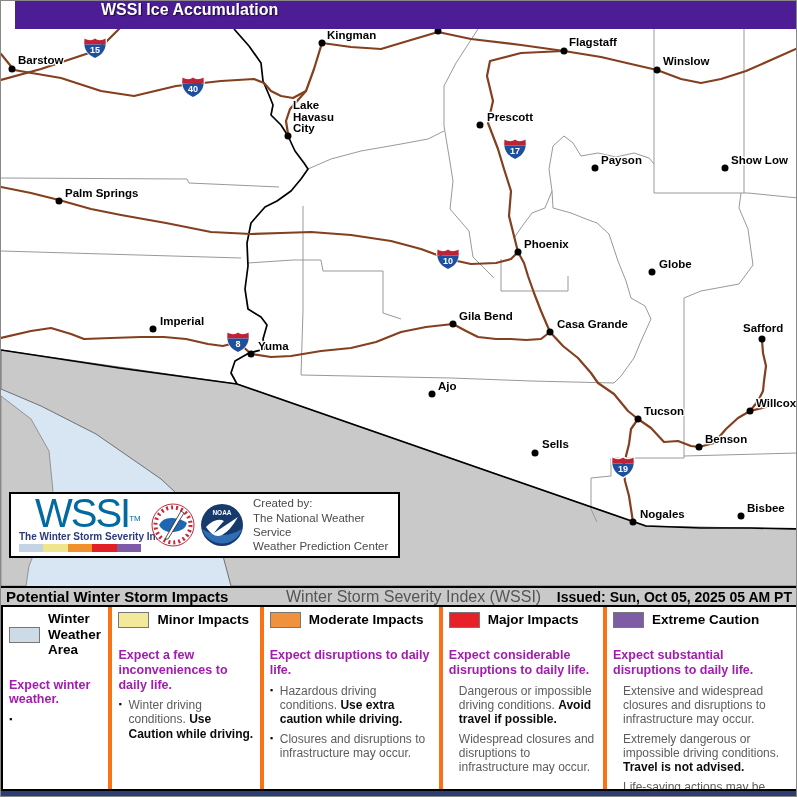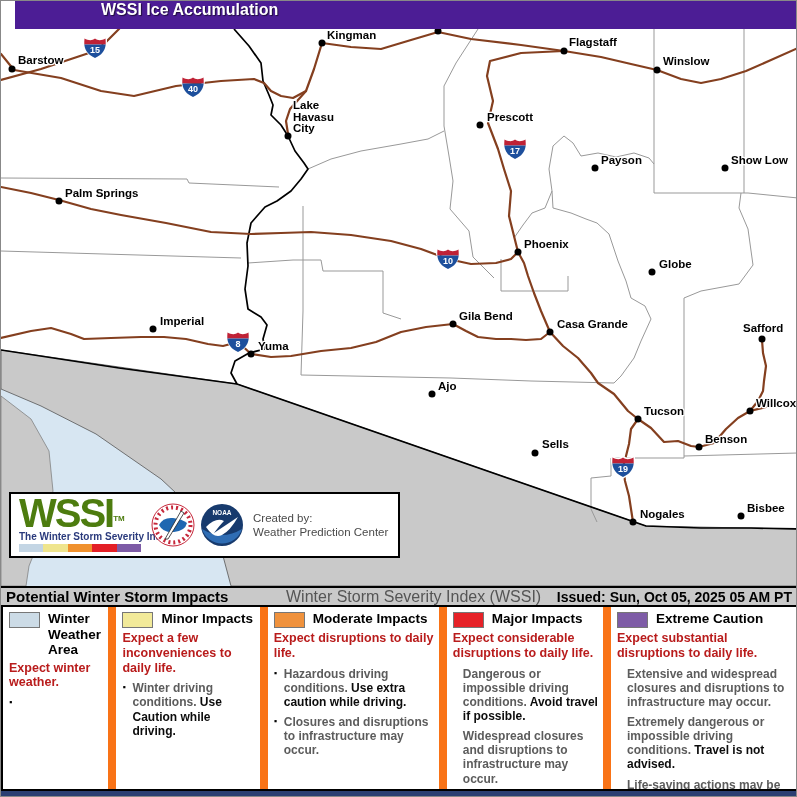--- a/index.html
+++ b/index.html
@@ -24,21 +24,21 @@
   }
   
   .map-wrap{position:absolute;left:0;top:28px;width:797px;height:557px;background:#fff;}
   .map-wrap svg{display:block;}
   
   .wssi-box{
     position:absolute;left:8px;top:491px;width:391px;height:66px;
     background:#fff;border:2px solid #000;display:flex;align-items:center;padding:4px 8px;
   }
   .wssi-logo{width:124px;margin-right:8px;}
-  .wssi-word{color:#4d7c0f;font-size:40px;font-weight:bold;letter-spacing:-2px;line-height:.78;}
+  .wssi-word{color:#0369a1;font-size:40px;font-weight:normal;letter-spacing:-2px;line-height:.78;margin-left:16px;}
   .wssi-tm{font-size:8px;vertical-align:6px;letter-spacing:0;}
   .wssi-tag{color:#2a3a7c;font-size:10px;font-weight:bold;margin-top:2px;white-space:nowrap;}
   .wssi-bar{display:flex;height:8px;margin-top:2px;width:122px;}
   .wssi-bar div{flex:1;}
   .logo-circ{flex:0 0 auto;margin-right:5px;}
   .createdby{font-size:11.5px;color:#4a4a4a;line-height:1.25;margin-left:4px;}
   
   .impacts-bar{
     position:absolute;left:0;top:585px;width:797px;height:19px;
     background:#c9c9c9;border-top:2px solid #000;
@@ -46,30 +46,30 @@
   }
   .impacts-bar .lft{font-size:15px;font-weight:bold;color:#000;margin-left:5px;}
   .impacts-bar .ctr{position:absolute;left:285px;font-size:16px;color:#555;}
   .impacts-bar .rgt{position:absolute;right:6px;font-size:14px;font-weight:bold;color:#000;padding-left:12px;}
   
   .legend{
     position:absolute;left:0;top:604px;width:797px;height:186px;
     background:#fff;border:2px solid #000;display:flex;
   }
   .lcol{height:100%;padding:4px 5px 0 6px;overflow:hidden;}
-  .lcol + .lcol{border-left:8px solid #f97316;}
-  .lhead{display:flex;align-items:flex-start;}
+  .lcol + .lcol{border-left:4px solid #f97316;}
+  .lhead{display:flex;align-items:center;}
   .lswatch{width:31px;height:16px;border:1.5px solid #777;flex:0 0 auto;margin-top:1px;}
   .ltitle{font-size:13.5px;font-weight:bold;color:#000;margin-left:8px;line-height:1.15;}
-  .lintro{font-size:12.5px;font-weight:bold;color:#b91c1c;line-height:1.18;margin-top:3px;}
+  .lintro{font-size:12.5px;font-weight:bold;color:#a21caf;line-height:1.18;margin-top:20px;}
   .lbullet{display:flex;font-size:12px;line-height:1.18;margin-top:6px;}
   .lmark{flex:0 0 10px;color:#000;font-size:9px;padding-top:1px;}
   .lmark.empty{flex:0 0 10px;}
   .ltext{flex:1;}
-  .gray{color:#5c5c5c;font-weight:bold;margin-top:12px;}
+  .gray{color:#5c5c5c;font-weight:normal;margin-top:12px;}
   .boldblk{color:#0c0c0c;font-weight:bold;}
   
   .bottom-strip{position:absolute;left:0;top:790px;width:797px;height:7px;background:#2b3f72;}
 </style>
 </head>
 <body>
 
 <div class="frame">
 
   <div class="header">
@@ -223,20 +223,21 @@
       <path d="M30,8 L14,36 L17,36 L33,10 Z" fill="#fff" stroke="#222" stroke-width="0.8"></path>
     </svg>
     <svg class="logo-circ" width="44" height="44" viewBox="0 0 44 44">
       <circle cx="22" cy="22" r="21" fill="#173a6d"></circle>
       <path d="M2,26 a21,21 0 0 0 40,0 q-10,6 -20,6 q-10,0 -20,-6 Z" fill="#2f6db4"></path>
       <path d="M6,24 Q16,14 24,18 Q20,22 14,30 Q26,22 38,14 Q30,28 22,32 Q14,36 6,24 Z" fill="#fff"></path>
       <text x="22" y="12" font-size="6.5" font-weight="bold" fill="#fff" text-anchor="middle">NOAA</text>
     </svg>
     <div class="createdby">
       <div>Created by:</div>
+      <div>The National Weather Service</div>
       <div>Weather Prediction Center</div>
     </div>
   </div>
 
   <div class="impacts-bar">
     <span class="lft">Potential Winter Storm Impacts</span>
     <span class="ctr">Winter Storm Severity Index (WSSI)</span>
     <span class="rgt">Issued: Sun, Oct 05, 2025 05 AM PT</span>
   </div>
 

